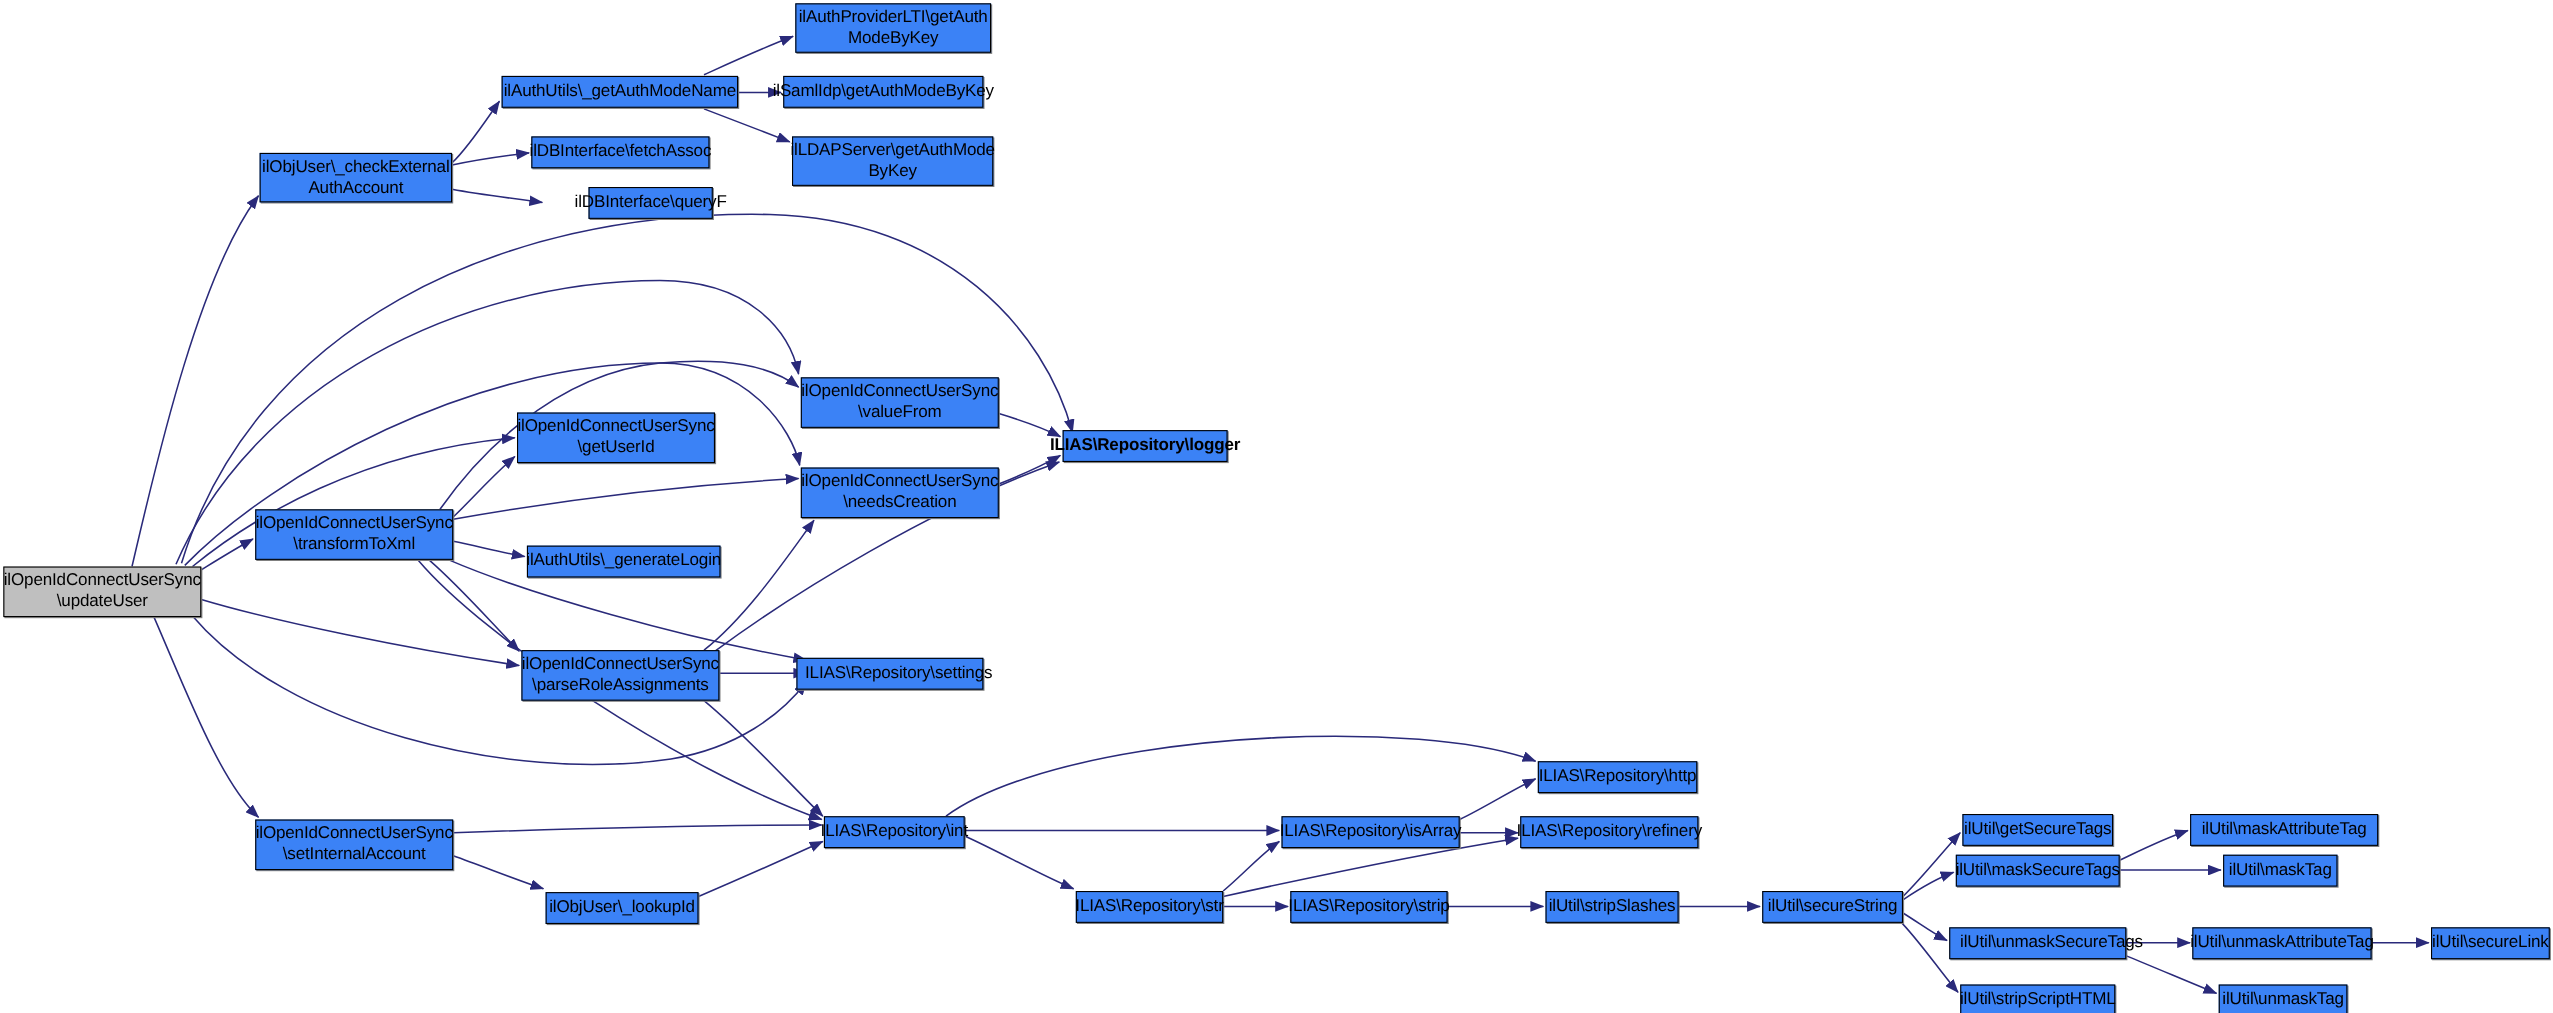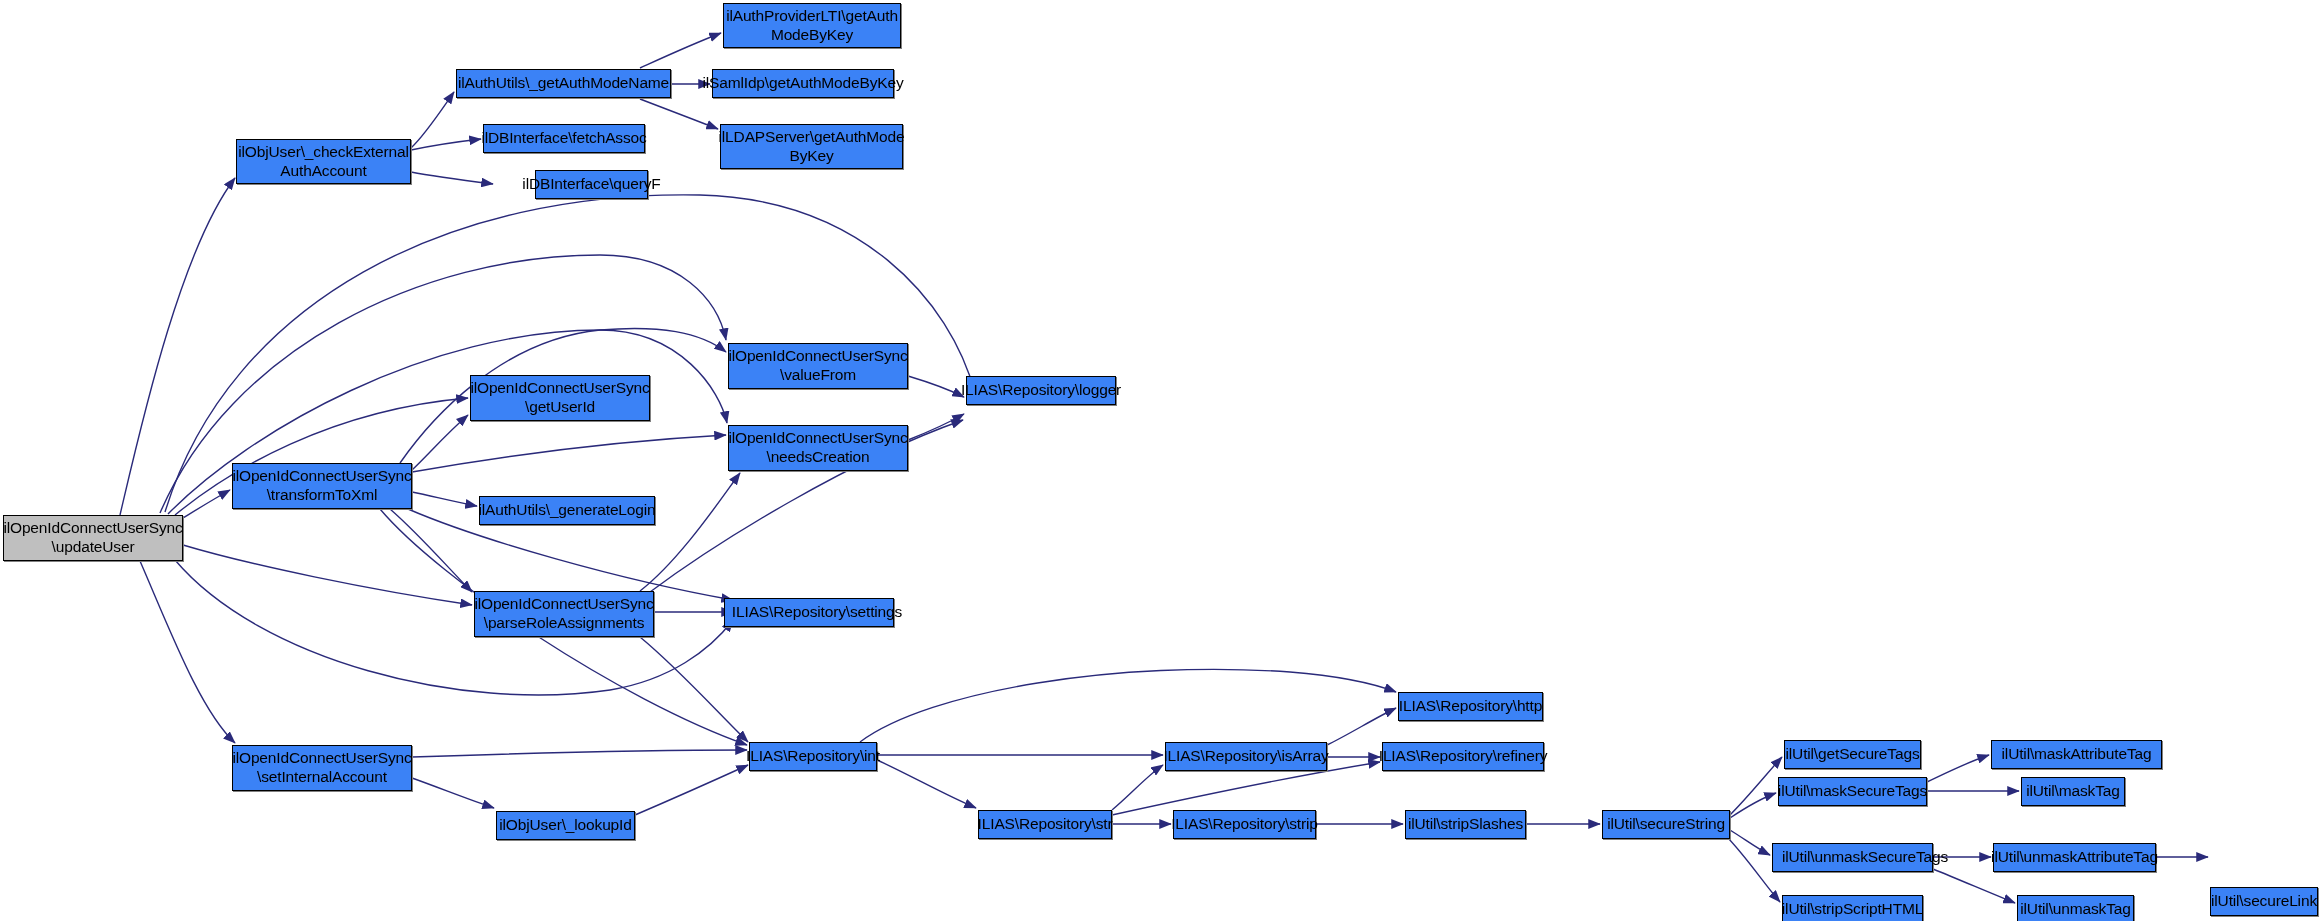--- a/index.html
+++ b/index.html
@@ -120,21 +120,21 @@
       <div class="node" style="left: 720px; top: 124px; width: 183px; height: 45px;">ilLDAPServer\getAuthMode
 ByKey</div>
       <div class="node" style="left: 232px; top: 463px; width: 180px; height: 46px;">ilOpenIdConnectUserSync
 \transformToXml</div>
       <div class="node" style="left: 470px; top: 375px; width: 180px; height: 46px;">ilOpenIdConnectUserSync
 \getUserId</div>
       <div class="node" style="left: 728px; top: 343px; width: 180px; height: 46px;">ilOpenIdConnectUserSync
 \valueFrom</div>
       <div class="node" style="left: 728px; top: 425px; width: 180px; height: 46px;">ilOpenIdConnectUserSync
 \needsCreation</div>
-      <div class="node" style="left: 966px; top: 376px; width: 150px; height: 29px;">ILIAS\Repository\logger</div>
+      <div class="node" style="left: 966px; top: 391px; width: 150px; height: 29px; font-weight: bold;">ILIAS\Repository\logger</div>
       <div class="node" style="left: 479px; top: 496px; width: 176px; height: 29px;">ilAuthUtils\_generateLogin</div>
       <div class="node" style="left: 474px; top: 591px; width: 180px; height: 46px;">ilOpenIdConnectUserSync
 \parseRoleAssignments</div>
       <div class="node" style="left: 724px; top: 598px; width: 170px; height: 29px; padding-left: 16px;">ILIAS\Repository\settings</div>
       <div class="node" style="left: 232px; top: 745px; width: 180px; height: 46px;">ilOpenIdConnectUserSync
 \setInternalAccount</div>
       <div class="node" style="left: 496px; top: 811px; width: 139px; height: 29px;">ilObjUser\_lookupId</div>
       <div class="node" style="left: 749px; top: 742px; width: 128px; height: 29px;">ILIAS\Repository\int</div>
       <div class="node" style="left: 978px; top: 810px; width: 134px; height: 29px;">ILIAS\Repository\str</div>
       <div class="node" style="left: 1165px; top: 742px; width: 162px; height: 29px;">ILIAS\Repository\isArray</div>
@@ -144,15 +144,15 @@
       <div class="node" style="left: 1405px; top: 810px; width: 121px; height: 29px;">ilUtil\stripSlashes</div>
       <div class="node" style="left: 1602px; top: 810px; width: 128px; height: 29px;">ilUtil\secureString</div>
       <div class="node" style="left: 1784px; top: 740px; width: 137px; height: 29px;">ilUtil\getSecureTags</div>
       <div class="node" style="left: 1778px; top: 777px; width: 149px; height: 29px;">ilUtil\maskSecureTags</div>
       <div class="node" style="left: 1772px; top: 843px; width: 161px; height: 29px; padding-left: 25px;">ilUtil\unmaskSecureTags</div>
       <div class="node" style="left: 1782px; top: 895px; width: 141px; height: 29px;">ilUtil\stripScriptHTML</div>
       <div class="node" style="left: 1991px; top: 740px; width: 171px; height: 29px;">ilUtil\maskAttributeTag</div>
       <div class="node" style="left: 2021px; top: 777px; width: 104px; height: 29px;">ilUtil\maskTag</div>
       <div class="node" style="left: 1993px; top: 843px; width: 163px; height: 29px;">ilUtil\unmaskAttributeTag</div>
       <div class="node" style="left: 2017px; top: 895px; width: 117px; height: 29px;">ilUtil\unmaskTag</div>
-      <div class="node" style="left: 2210px; top: 843px; width: 108px; height: 29px; margin-top: 44px;">ilUtil\secureLink</div>
+      <div class="node" style="left: 2210px; top: 843px; width: 108px; height: 29px;">ilUtil\secureLink</div>
     </div>
 </div>
 
 </body></html>

